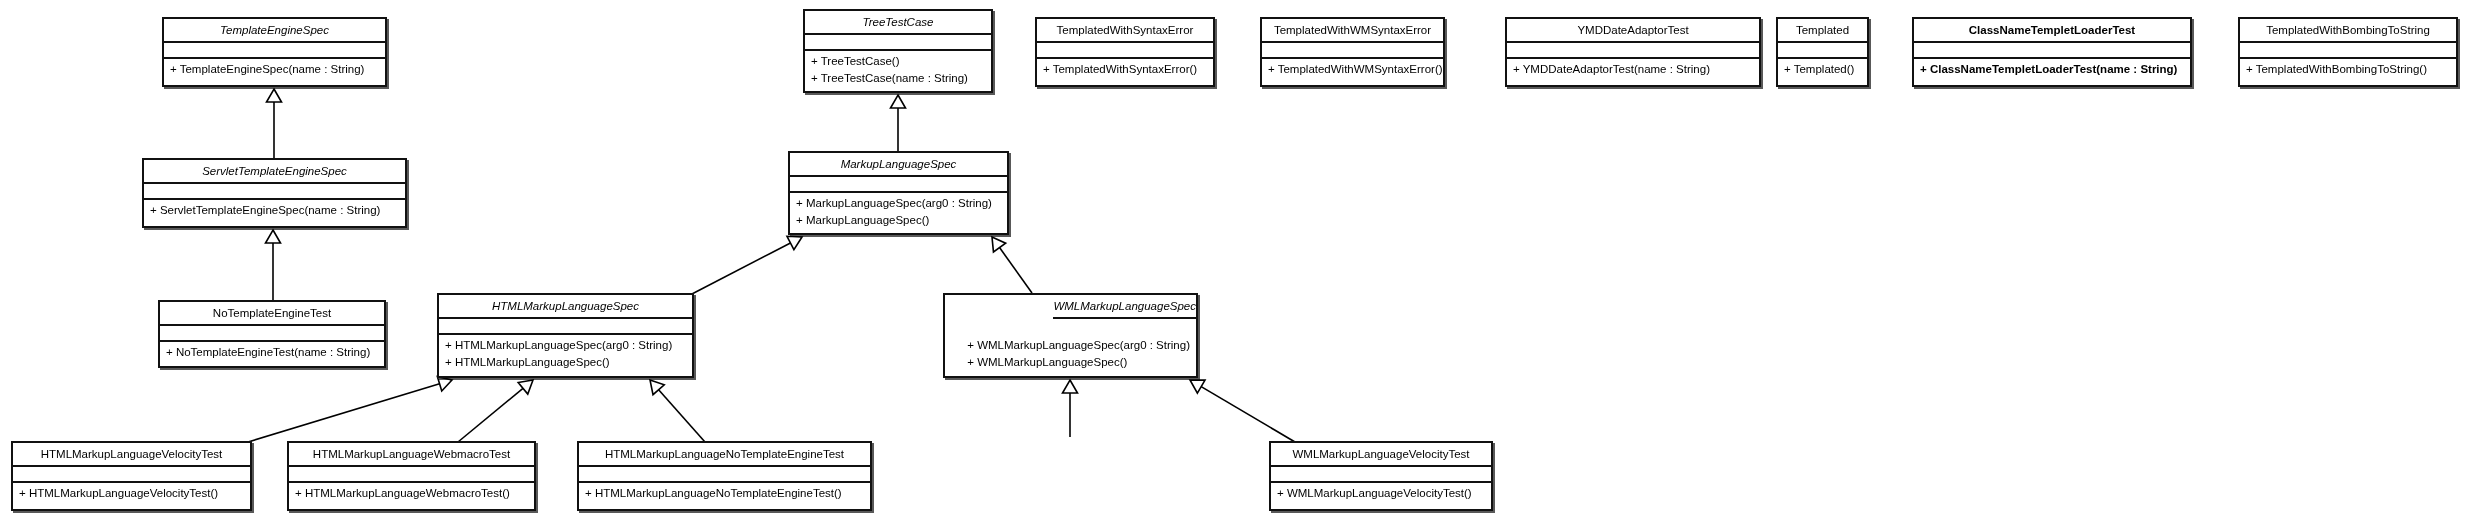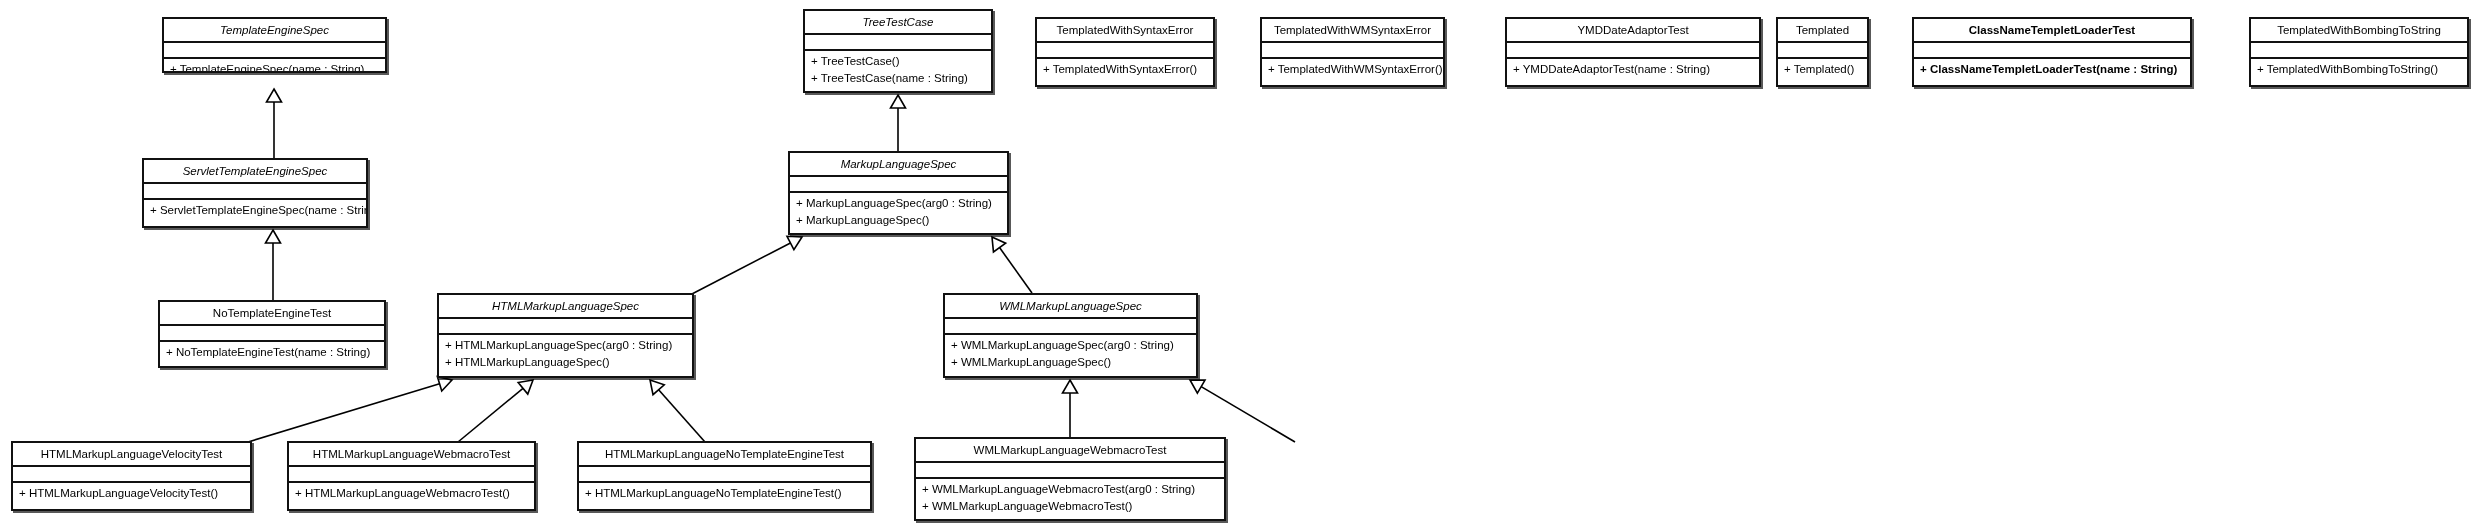--- a/index.html
+++ b/index.html
@@ -87,21 +87,21 @@
       <polygon points="452,380 441.7426761542348,390.9561538654355 437.3808511992455,376.6043427232126" class="edge-arrow"></polygon>
       <line x1="458" y1="442" x2="522.9803498587313" y2="388.2829107834488" class="edge-line"></line>
       <polygon points="533,380 527.7589522337979,394.0634781726423 518.2017474836647,382.5023433942553" class="edge-arrow"></polygon>
       <line x1="705" y1="442" x2="658.6269897812609" y2="389.724970298876" class="edge-line"></line>
       <polygon points="650,380 664.237549569074,384.747860809687 653.0164299934479,394.70207978806496" class="edge-arrow"></polygon>
       <line x1="1070" y1="437" x2="1070" y2="393" class="edge-line"></line>
       <polygon points="1070,380 1077.5,393 1062.5,393" class="edge-arrow"></polygon>
       <line x1="1295" y1="442" x2="1201.194166716856" y2="386.6098889185245" class="edge-line"></line>
       <polygon points="1190,380 1205.0075641698509,380.15171581264605 1197.380769263861,393.068062024403" class="edge-arrow"></polygon>
     </svg>
-<div class="uml-class" style="left: 162px; top: 17px; width: 225px; height: 56px;">
+<div class="uml-class" style="left: 162px; top: 17px; width: 225px; height: 70px;">
       <div class="uml-title abstract">TemplateEngineSpec</div>
       <div class="uml-attrs"></div>
       <div class="uml-methods">
         <div>+ TemplateEngineSpec(name : String)</div>
       </div>
     </div>
     <div class="uml-class" style="left: 803px; top: 9px; width: 190px; height: 84px;">
       <div class="uml-title abstract">TreeTestCase</div>
       <div class="uml-attrs"></div>
       <div class="uml-methods">
@@ -137,28 +137,28 @@
         <div>+ Templated()</div>
       </div>
     </div>
     <div class="uml-class" style="left: 1912px; top: 17px; width: 280px; height: 70px; font-weight: bold;">
       <div class="uml-title">ClassNameTempletLoaderTest</div>
       <div class="uml-attrs"></div>
       <div class="uml-methods">
         <div>+ ClassNameTempletLoaderTest(name : String)</div>
       </div>
     </div>
-    <div class="uml-class" style="left: 2238px; top: 17px; width: 220px; height: 70px; margin-left: 11px;">
+    <div class="uml-class" style="left: 2238px; top: 17px; width: 220px; height: 70px;">
       <div class="uml-title">TemplatedWithBombingToString</div>
       <div class="uml-attrs"></div>
       <div class="uml-methods">
         <div>+ TemplatedWithBombingToString()</div>
       </div>
     </div>
-    <div class="uml-class" style="left: 142px; top: 158px; width: 226px; height: 70px;">
+    <div class="uml-class" style="left: 142px; top: 158px; width: 265px; height: 70px;">
       <div class="uml-title abstract">ServletTemplateEngineSpec</div>
       <div class="uml-attrs"></div>
       <div class="uml-methods">
         <div>+ ServletTemplateEngineSpec(name : String)</div>
       </div>
     </div>
     <div class="uml-class" style="left: 788px; top: 151px; width: 221px; height: 84px;">
       <div class="uml-title abstract">MarkupLanguageSpec</div>
       <div class="uml-attrs"></div>
       <div class="uml-methods">
@@ -174,21 +174,21 @@
       </div>
     </div>
     <div class="uml-class" style="left: 437px; top: 293px; width: 257px; height: 85px;">
       <div class="uml-title abstract">HTMLMarkupLanguageSpec</div>
       <div class="uml-attrs"></div>
       <div class="uml-methods">
         <div>+ HTMLMarkupLanguageSpec(arg0 : String)</div>
         <div>+ HTMLMarkupLanguageSpec()</div>
       </div>
     </div>
-    <div class="uml-class" style="left: 943px; top: 293px; width: 255px; height: 85px;">
+    <div class="uml-class" style="left: 943px; top: 293px; width: 255px; height: 85px; align-items: flex-end;">
       <div class="uml-title abstract">WMLMarkupLanguageSpec</div>
       <div class="uml-attrs"></div>
       <div class="uml-methods">
         <div>+ WMLMarkupLanguageSpec(arg0 : String)</div>
         <div>+ WMLMarkupLanguageSpec()</div>
       </div>
     </div>
     <div class="uml-class" style="left: 11px; top: 441px; width: 241px; height: 70px;">
       <div class="uml-title">HTMLMarkupLanguageVelocityTest</div>
       <div class="uml-attrs"></div>
@@ -203,21 +203,20 @@
         <div>+ HTMLMarkupLanguageWebmacroTest()</div>
       </div>
     </div>
     <div class="uml-class" style="left: 577px; top: 441px; width: 295px; height: 70px;">
       <div class="uml-title">HTMLMarkupLanguageNoTemplateEngineTest</div>
       <div class="uml-attrs"></div>
       <div class="uml-methods">
         <div>+ HTMLMarkupLanguageNoTemplateEngineTest()</div>
       </div>
     </div>
-    <div class="uml-class" style="left: 914px; top: 437px; width: 312px; height: 84px;">
-      <div class="uml-title">WMLMarkupLanguageWebmacroTest</div>
-      <div class="uml-attrs"></div>
-      <div class="uml-methods">
-        <div>+ WMLMarkupLanguageWebmacroTest(arg0 : String)</div>
-        <div>+ WMLMarkupLanguageWebmacroTest()</div>
+    <div class="uml-class" style="left: 1269px; top: 441px; width: 224px; height: 70px;">
+      <div class="uml-title">WMLMarkupLanguageVelocityTest</div>
+      <div class="uml-attrs"></div>
+      <div class="uml-methods">
+        <div>+ WMLMarkupLanguageVelocityTest()</div>
       </div>
     </div>
   </div>
 
 </body></html>

